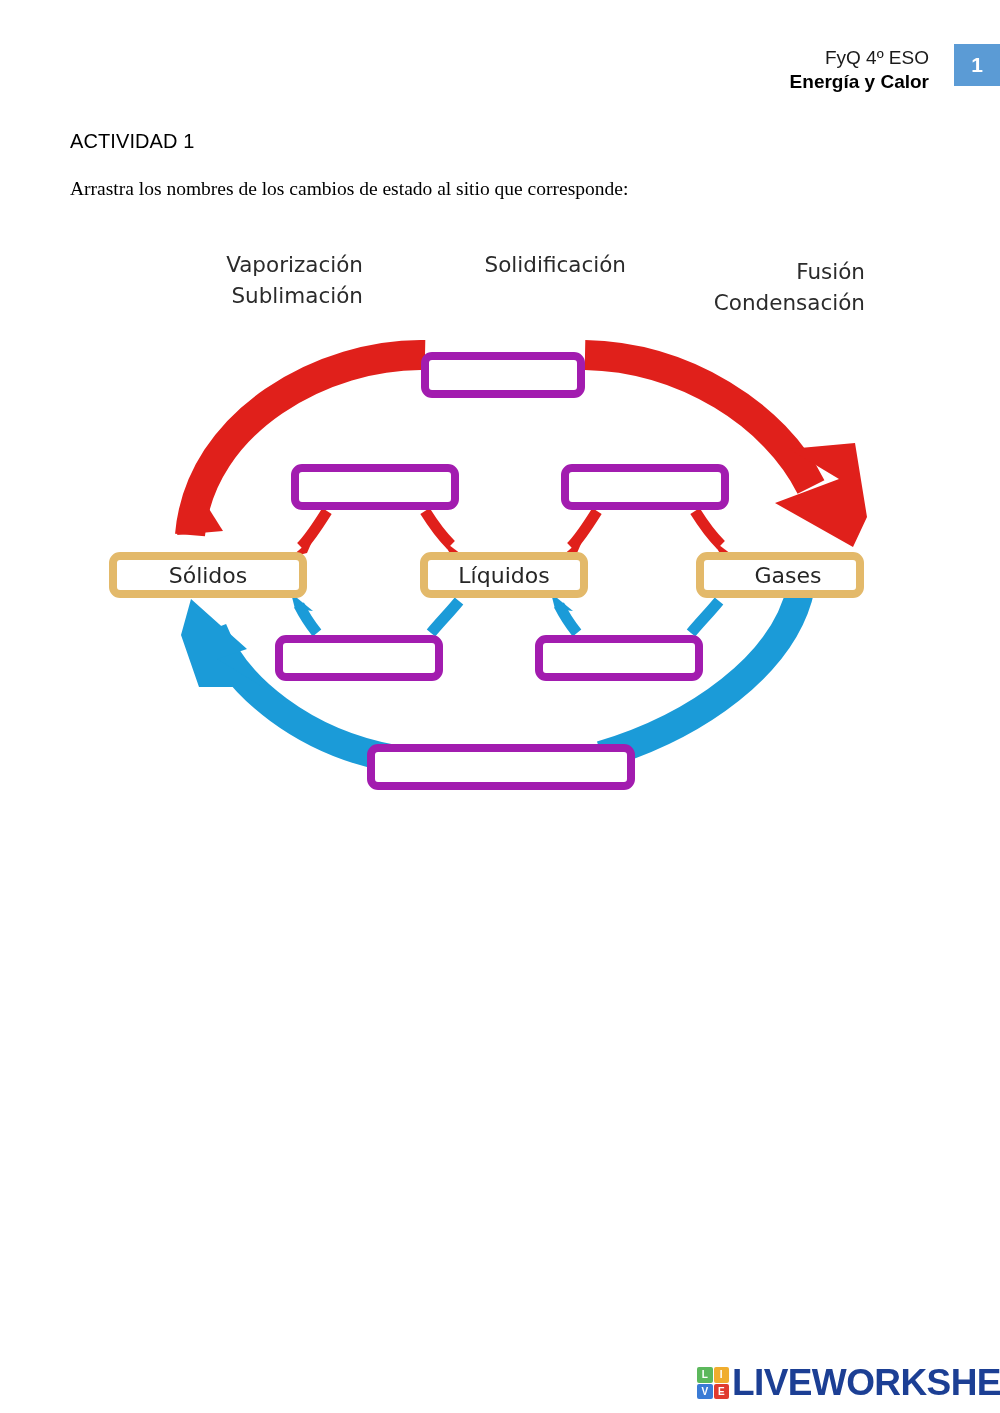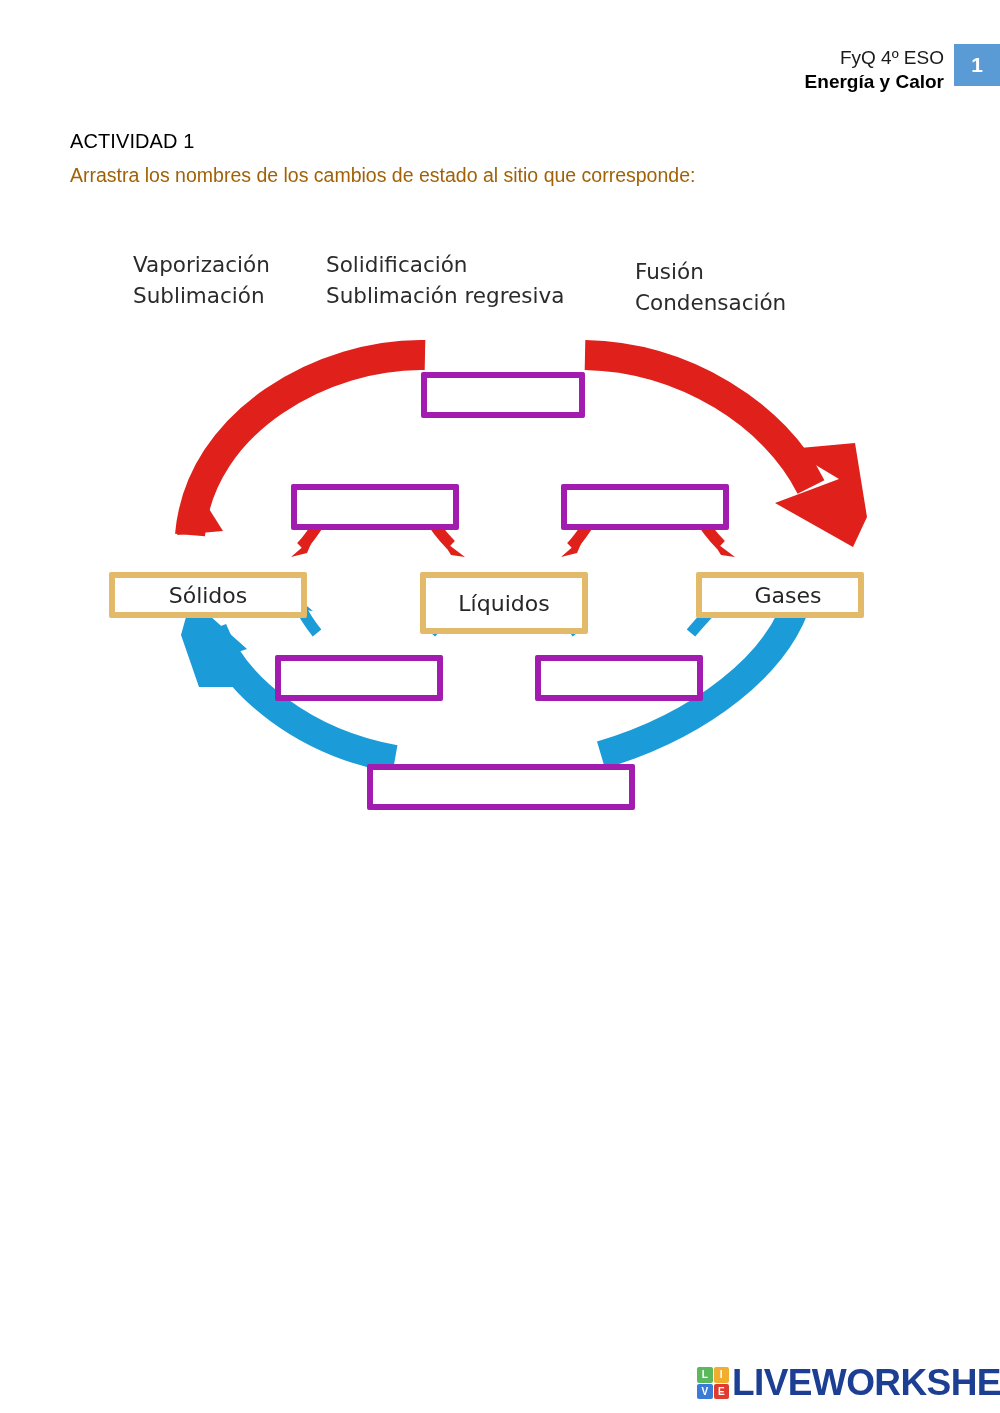--- a/index.html
+++ b/index.html
@@ -22,21 +22,21 @@
     top: 44px;
     right: 0px;
     width: 960px;
     display: flex;
     justify-content: flex-end;
     align-items: flex-start;
   }
   #header-text {
     text-align: right;
     line-height: 1.28;
-    padding-right: 10px;
+    padding-right: 25px;
     padding-top: 2px;
   }
   #header-line1 {
     font-size: 19px;
     color: #1a1a1a;
     display: block;
   }
   #header-line2 {
     font-size: 19px;
     font-weight: bold;
@@ -60,79 +60,79 @@
     position: absolute;
     left: 70px;
     top: 130px;
     font-size: 20px;
     font-weight: normal;
     letter-spacing: 0.1px;
   }
   #activity-instruction {
     position: absolute;
     left: 70px;
-    top: 164px;
+    top: 178px;
     font-size: 19.5px;
-    color: #a16207;
+    color: #000000;
+    font-family: Liberation Serif, serif;
   }
 
   
   #diagram {
     position: absolute;
     left: 95px;
     top: 235px;
     width: 800px;
     height: 570px;
   }
   #diagram-svg {
     position: absolute;
     left: 0;
     top: 0;
   }
 
   
   .bank-group {
     position: absolute;
-    text-align: left;
+    text-align: right;
     font-family: "DejaVu Sans", sans-serif;
     color: #2b2b2b;
     line-height: 1.42;
     font-size: 21.5px;
   }
   .bank-word { display: block; white-space: nowrap; }
   #bank-col-0 { left: 38px;  top: 15px; width: 230px; }
   #bank-col-1 { left: 231px; top: 15px; width: 300px; }
   #bank-col-2 { left: 540px; top: 22px; width: 230px; }
 
   
   .dbox {
     position: absolute;
     background: #ffffff;
-    border: 6px solid #a21caf;
-    border-radius: 2px;
+    border: 8px solid #a21caf;
+    border-radius: 11px;
     box-sizing: border-box;
     display: flex;
     align-items: center;
     justify-content: center;
     font-family: "DejaVu Sans", sans-serif;
     font-size: 22px;
     color: #262626;
-    margin-top: 20px;
   }
   .dbox.state { border-color: #e3b96a; }
 
   #box-top        { left: 326px; top: 117px; width: 164px; height: 46px; }
   #box-mid-left   { left: 196px; top: 229px; width: 168px; height: 46px; }
   #box-mid-right  { left: 466px; top: 229px; width: 168px; height: 46px; }
   #box-low-left   { left: 180px; top: 400px; width: 168px; height: 46px; }
   #box-low-right  { left: 440px; top: 400px; width: 168px; height: 46px; }
   #box-bottom     { left: 272px; top: 509px; width: 268px; height: 46px; }
 
   #box-solidos    { left: 14px;  top: 317px; width: 198px; height: 46px; }
-  #box-liquidos   { left: 325px; top: 317px; width: 168px; height: 62px; text-align: center; }
+  #box-liquidos   { left: 325px; top: 317px; width: 168px; height: 46px; text-align: center; }
   #box-gases      { left: 601px; top: 317px; width: 168px; height: 46px; padding-left: 16px; }
 
   
   #footer-logo {
     position: absolute;
     left: 697px;
     top: 1362px;
     display: flex;
     align-items: center;
   }
@@ -219,21 +219,20 @@
 
     <path d="M 596 398 C 606 386 616 376 624 366" fill="none" stroke="#1b9bd8" stroke-width="11"></path>
   </svg>
 
   <div class="bank-group" id="bank-col-0">
     <span class="bank-word">Vaporización</span>
     <span class="bank-word">Sublimación</span>
   </div>
   <div class="bank-group" id="bank-col-1">
     <span class="bank-word">Solidificación</span>
-    <span class="bank-word">Sublimación regresiva</span>
   </div>
   <div class="bank-group" id="bank-col-2">
     <span class="bank-word">Fusión</span>
     <span class="bank-word">Condensación</span>
   </div>
 
   <div class="dbox" id="box-top"></div>
   <div class="dbox" id="box-mid-left"></div>
   <div class="dbox" id="box-mid-right"></div>
   <div class="dbox" id="box-low-left"></div>

